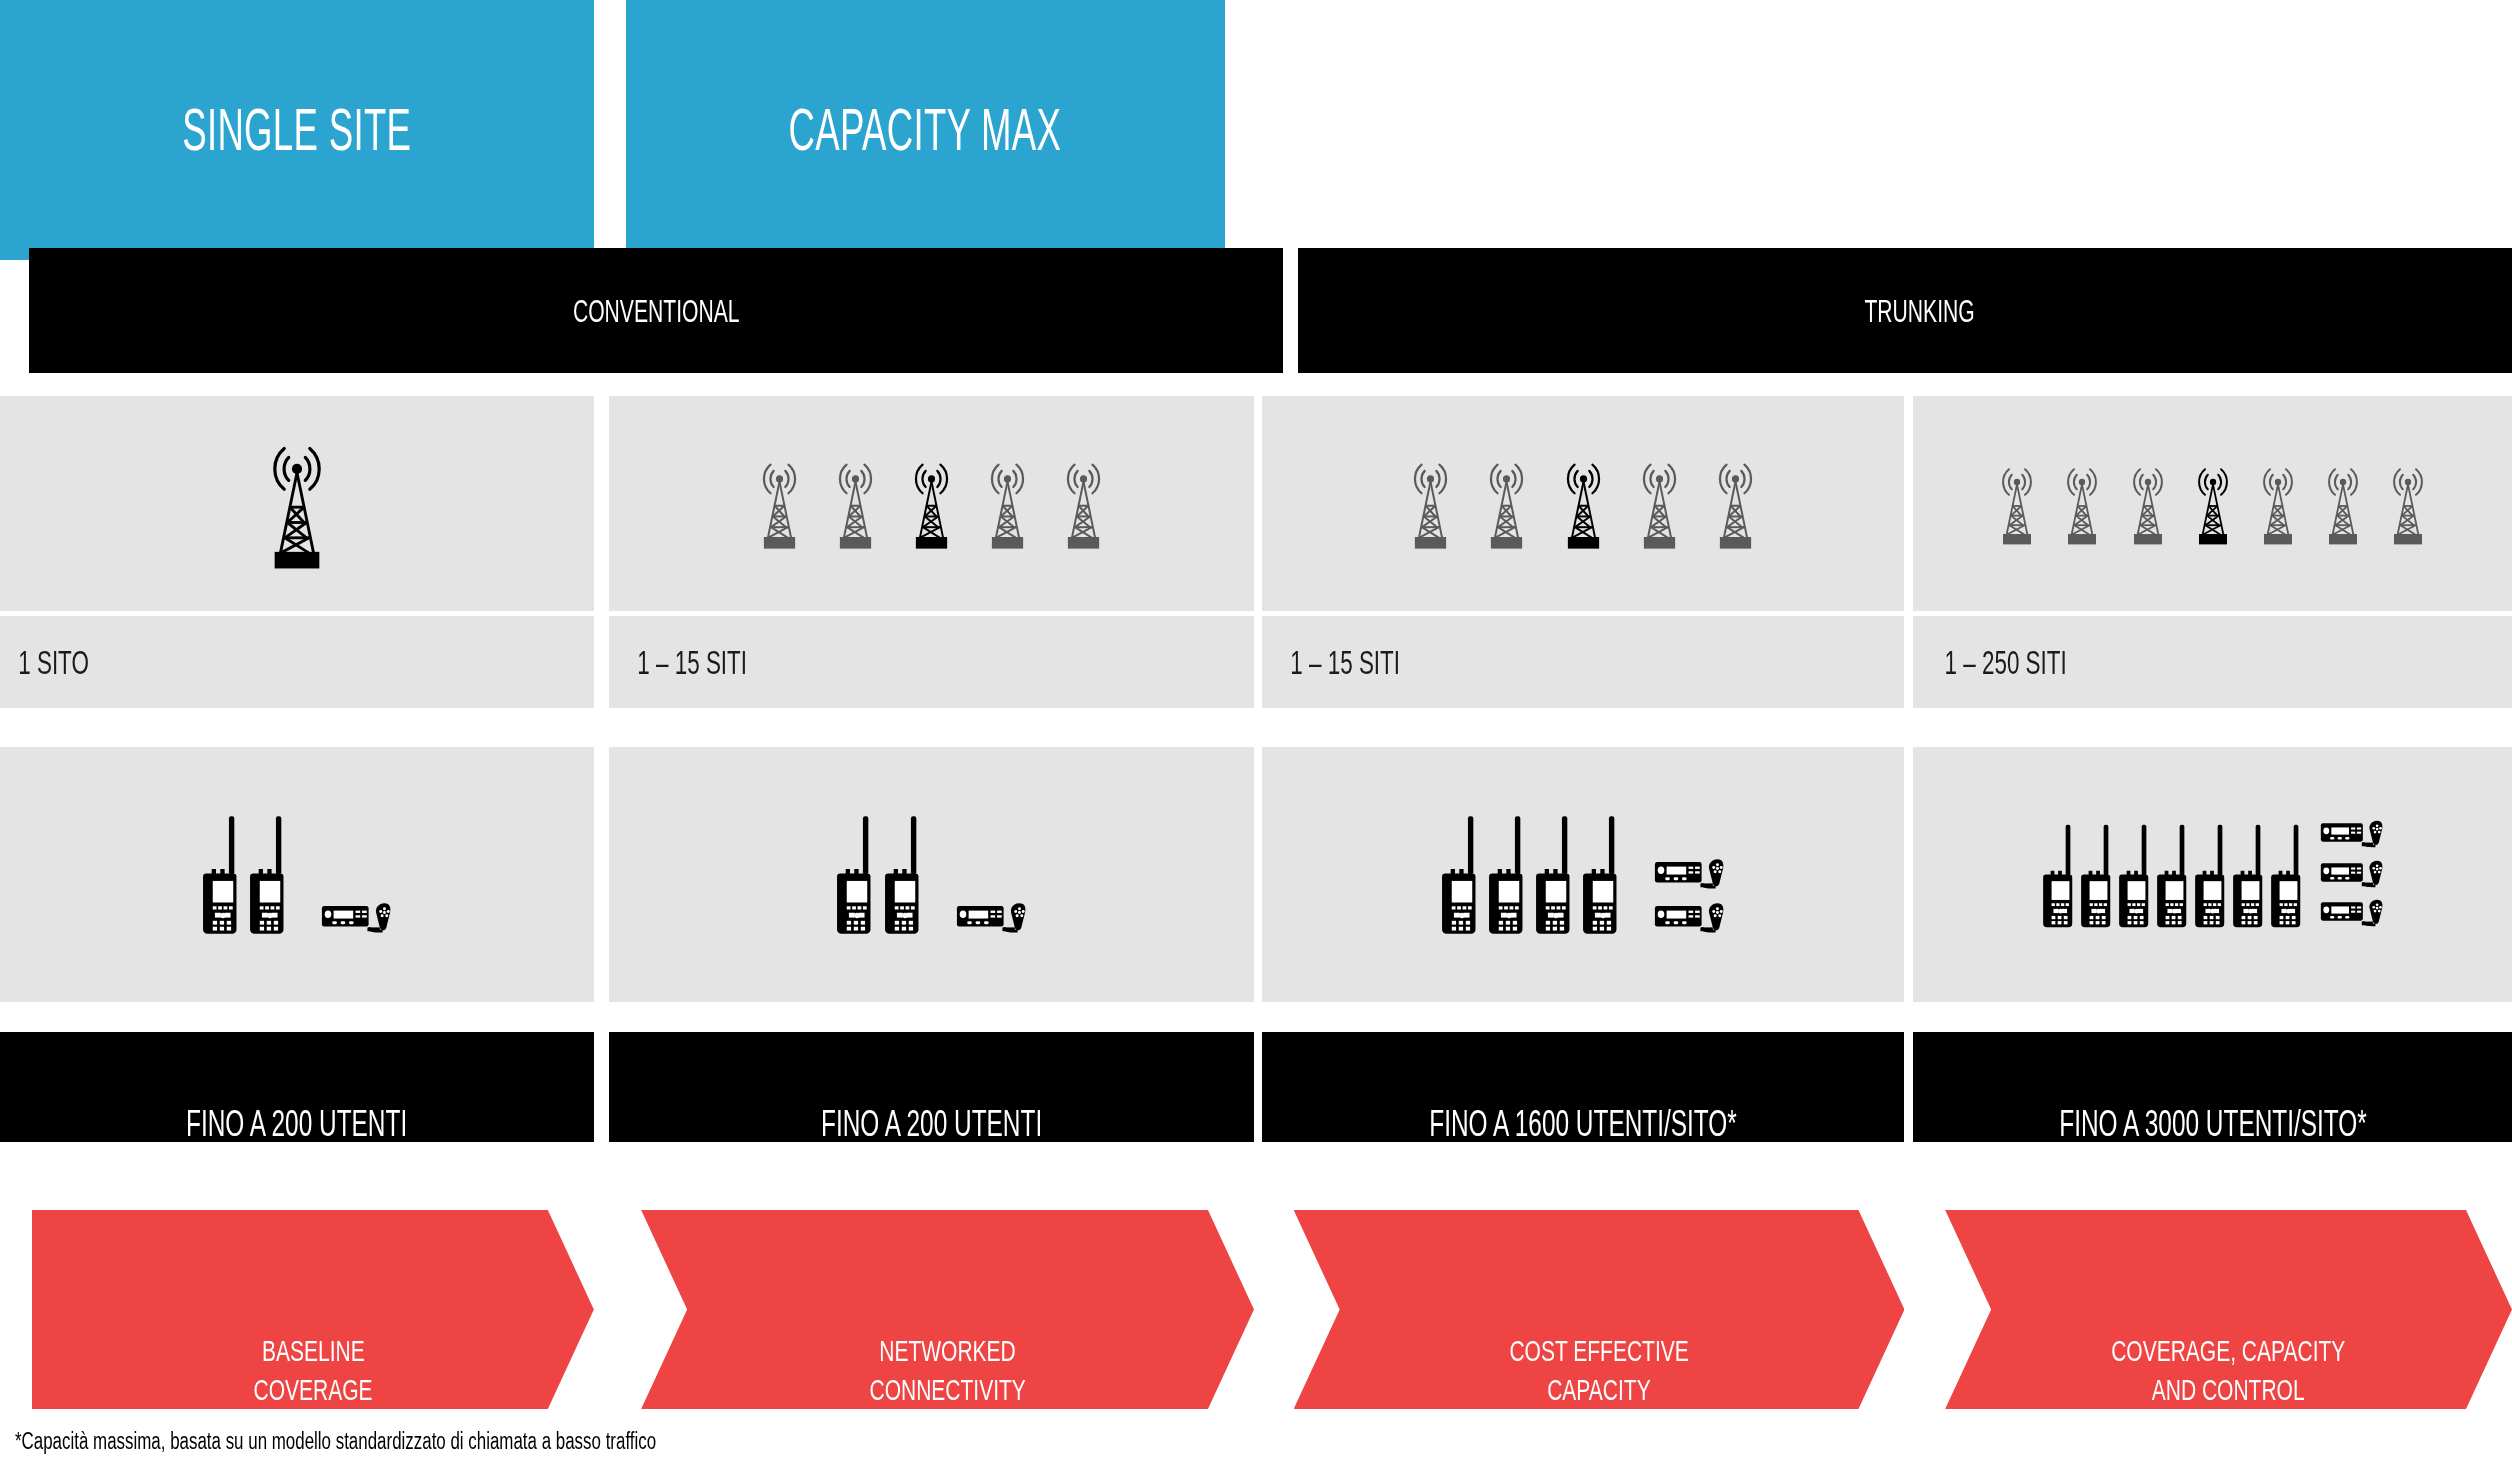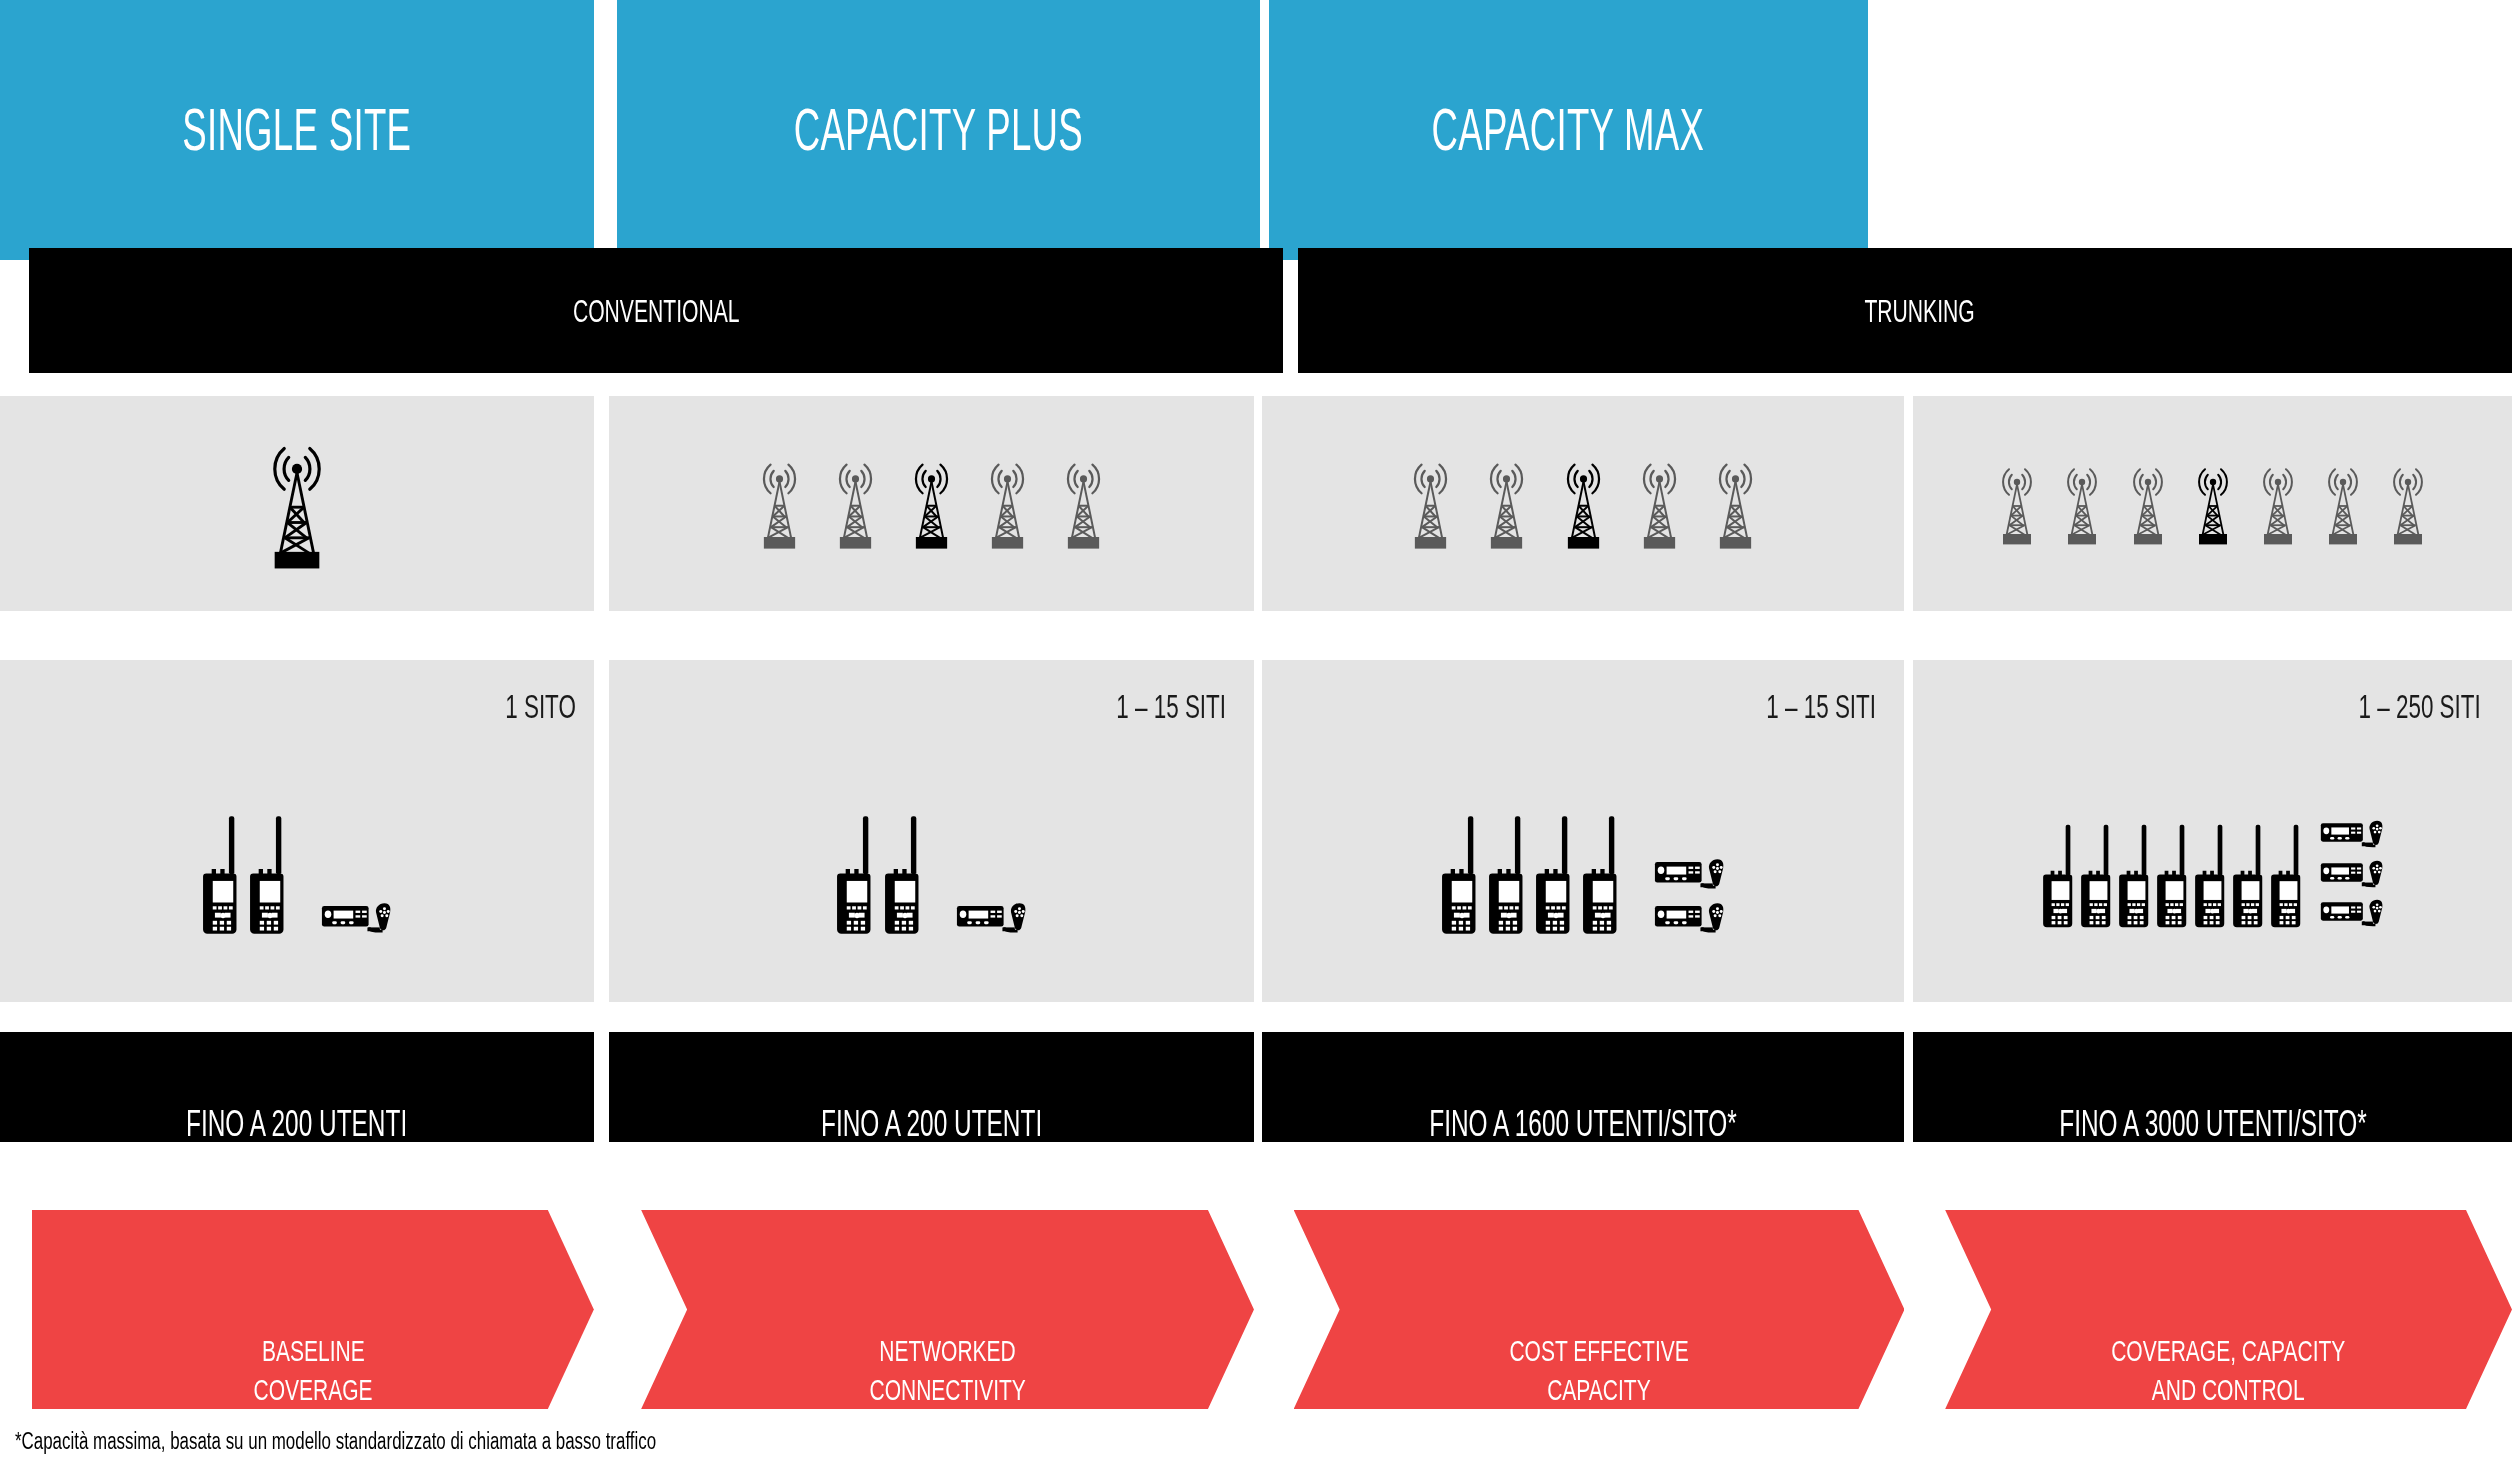--- a/index.html
+++ b/index.html
@@ -60,21 +60,21 @@
   .tower-cell{
     background:#e4e4e4; height:215px;
     display:flex; align-items:center; justify-content:center; gap:9.2px;
   }
   .tower { display:block; }
 
   
   .sites-row{ position:absolute; top:616px; left:0; height:92px; }
   .sites-cell{
     background:#e4e4e4; height:92px;
-    display:flex; align-items:center; justify-content:flex-end;margin-top:44px;
+    display:flex; align-items:center; justify-content:flex-start;
   }
   .sites-label{
     color:#1a1a1a; font-size:34px; font-weight:400;
     transform:scaleX(0.66); transform-origin:center center;
     white-space:nowrap; line-height:1;
   }
 
   
   .device-row{ position:absolute; top:747px; left:0; height:255px; }
   .device-cell{
@@ -127,23 +127,20 @@
 </style>
 </head>
 <body>
 
 <div class="row header-row">
   <div class="cell c1 hdr">
     <span class="hdr-label">SINGLE SITE</span>
   </div>
   <div class="g1"></div>
   <div class="g2"></div>
-  <div class="cell c3 hdr">
-    <span class="hdr-label">CAPACITY PLUS</span>
-  </div>
   <div class="g3"></div>
   <div class="cell c4 hdr">
     <span class="hdr-label">CAPACITY MAX</span>
   </div>
 </div>
 
 <div class="row band-row">
   <div class="band band-conventional">
     <span class="band-label">CONVENTIONAL</span>
   </div>

